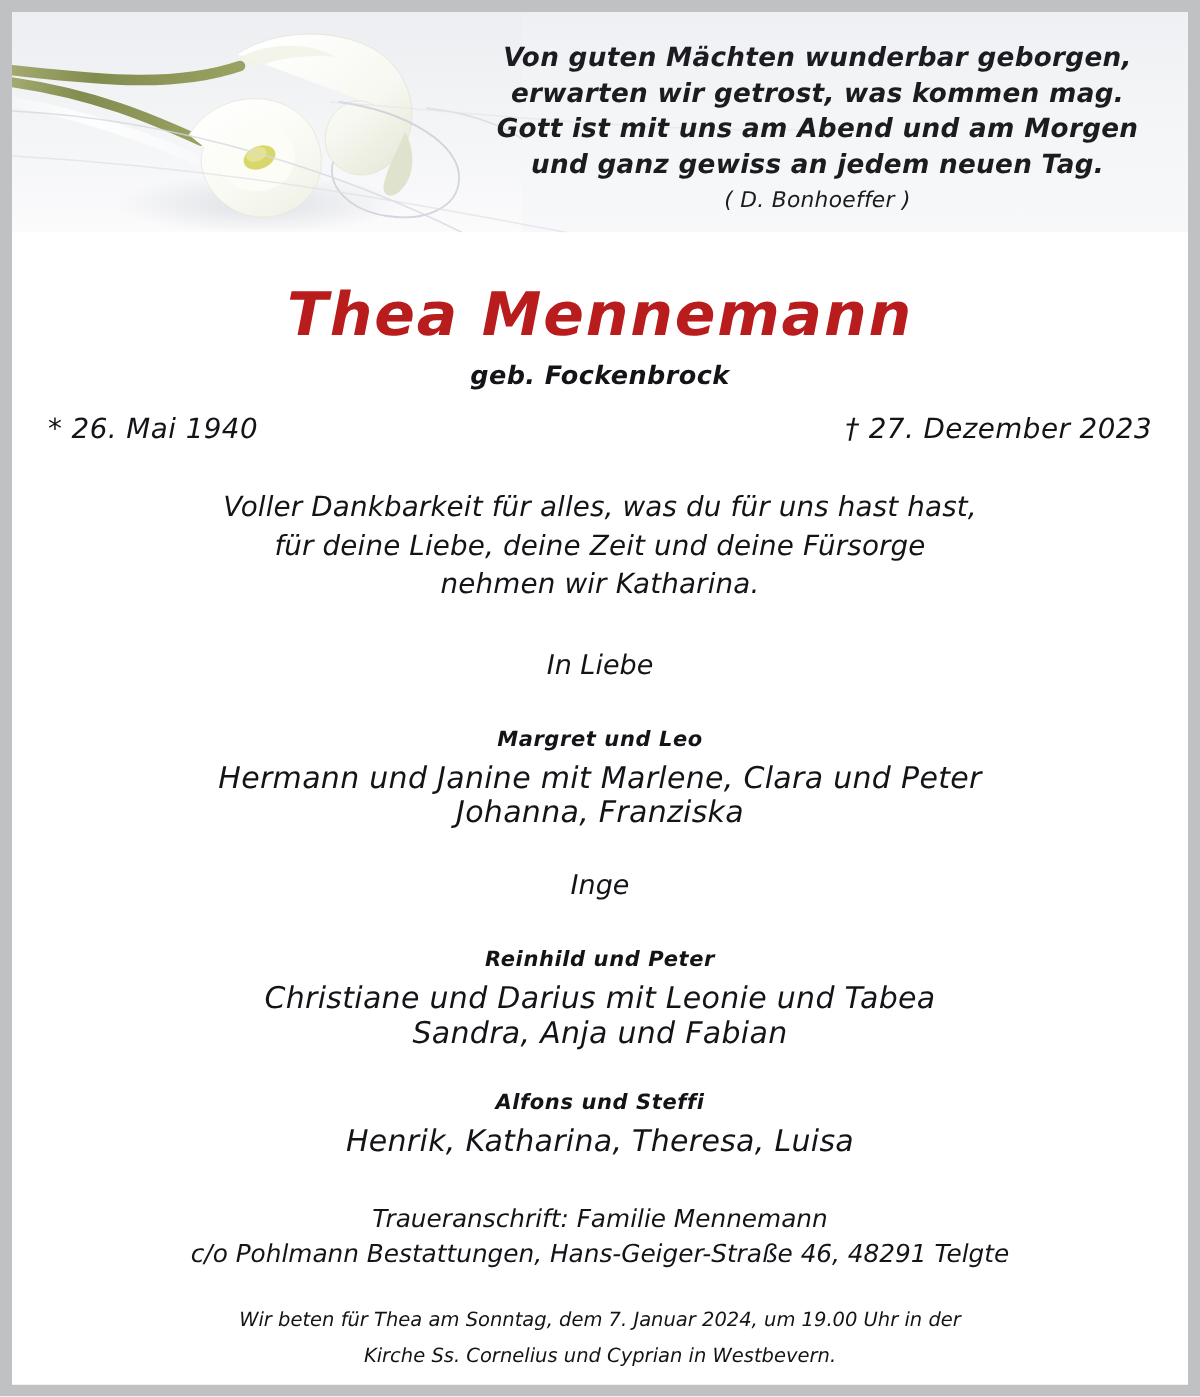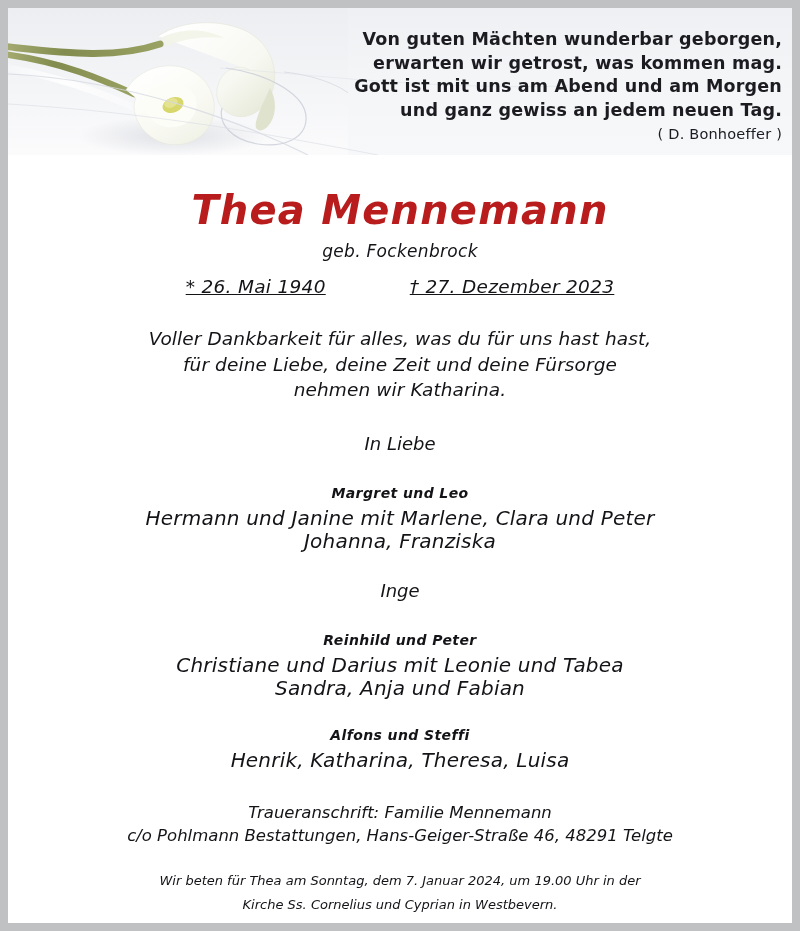--- a/index.html
+++ b/index.html
@@ -46,22 +46,23 @@
     position: absolute;
     inset: 0;
     pointer-events: none;
   }
 
   .quote {
     position: absolute;
     left: 300px;
     right: 10px;
     top: 20px;
-    text-align: right;
+    text-align: center;
     font-family: "DejaVu Sans", sans-serif;
+    font-style: italic;
     font-weight: 700;
     font-size: 17.5px;
     line-height: 23.5px;
     color: #1b1b20;
     letter-spacing: .2px;
   }
   .quote .attr {
     display: block;
     font-size: 14.5px;
     font-weight: 400;
@@ -84,35 +85,34 @@
     font-weight: 700;
     font-style: italic;
     font-size: 40px;
     line-height: 46px;
     letter-spacing: 1.2px;
     color: #b91c1c;
     padding-top: 32px;
   }
   .maiden-name {
     font-size: 17px;
-    font-weight: 400;
+    font-weight: 700;
     line-height: 24px;
     padding-top: 6px;
     letter-spacing: .3px;
   }
 
   .dates {
     display: flex;
-    justify-content: center;
+    justify-content: space-between;
     gap: 84px;
     font-size: 18.5px;
     line-height: 26px;
     padding-top: 11px;
     letter-spacing: .3px;
-    text-decoration: underline;
   }
   .dates span { white-space: nowrap; }
 
   .farewell {
     font-size: 18.5px;
     line-height: 25.5px;
     padding-top: 26px;
     letter-spacing: .1px;
   }
 

